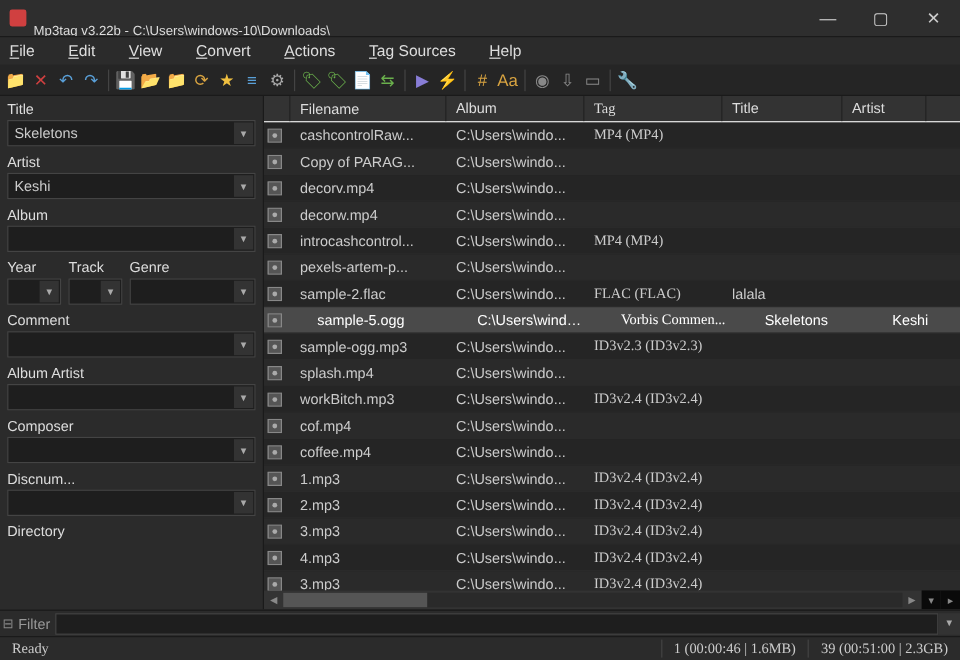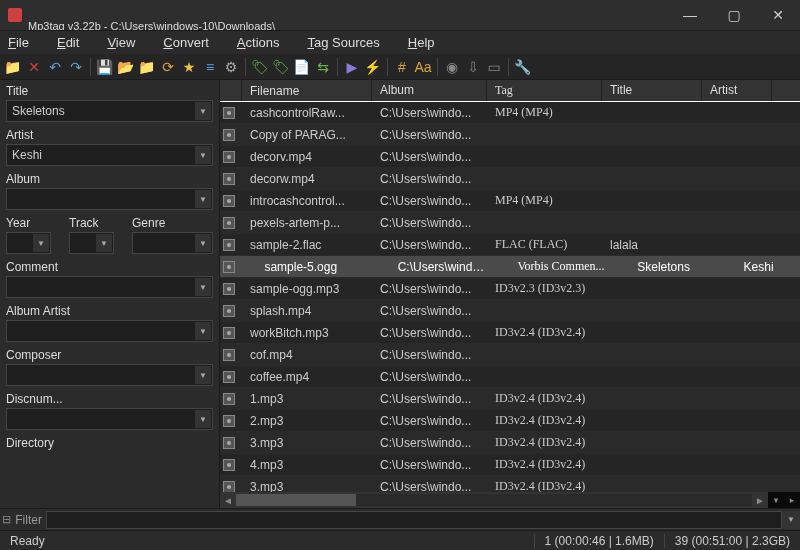--- a/index.html
+++ b/index.html
@@ -15,21 +15,21 @@
 .toolbar { height: 26px; background: #252525; display: flex; align-items: center; padding: 0 4px; gap: 3px; border-bottom: 1px solid #1a1a1a; }
 .tb-icon { width: 18px; height: 18px; display: flex; align-items: center; justify-content: center; font-size: 14px; }
 .tb-sep { width: 1px; height: 18px; background: #444; margin: 0 2px; }
 .content { flex: 1; display: flex; overflow: hidden; }
 .left-panel { width: 220px; background: #2b2b2b; overflow: hidden; padding: 4px 6px; border-right: 1px solid #1a1a1a; }
 .field-group { margin-bottom: 6px; }
 .field-label { font-size: 12px; color: #ddd; margin-bottom: 2px; }
 .field-input { width: 100%; height: 22px; background: #1e1e1e; border: 1px solid #444; color: #ccc; padding: 0 18px 0 5px; font-size: 12px; position: relative; display: flex; align-items: center; }
 .field-wrap { position: relative; }
 .field-arrow { position: absolute; right: 2px; top: 2px; width: 16px; height: 18px; background: #333; display: flex; align-items: center; justify-content: center; font-size: 8px; color: #aaa; }
-.field-row { display: flex; gap: 18px; justify-content: flex-end; }
+.field-row { display: flex; gap: 6px; justify-content: flex-end; }
 .field-row .field-group { flex: 1; }
 .field-row .small { flex: 0 0 45px; }
 .table-panel { flex: 1; display: flex; flex-direction: column; overflow: hidden; background: #232323; }
 .table-header { height: 22px; background: #333; display: flex; border-bottom: 1px solid #ffffff; }
 .th { padding: 3px 8px; border-right: 1px solid #222; font-size: 12px; color: #ddd; overflow: hidden; white-space: nowrap; }
 .table-body { flex: 1; overflow: hidden; }
 .row { height: 22px; display: flex; align-items: center; border-bottom: 1px solid #2a2a2a; }
 .row.odd { background: #252525; }
 .row.even { background: #2a2a2a; }
 .row.sel { background: #4a4a4a; color: #fff; gap: 15px; }
@@ -44,21 +44,21 @@
 .hscroll { height: 16px; background: #333; display: flex; align-items: center; }
 .hscroll .arrow { width: 16px; text-align: center; color: #888; font-size: 10px; }
 .hscroll .track { flex: 1; height: 12px; background: #2a2a2a; position: relative; }
 .hscroll .thumb { position: absolute; left: 0; width: 120px; height: 12px; background: #555; }
 .hscroll .dark-btn { width: 16px; height: 16px; background: #0a0a0a; text-align: center; font-size: 9px; color: #888; line-height: 16px; }
 .filter-row { height: 22px; display: flex; align-items: center; border-top: 1px solid #1a1a1a; padding-left: 2px; }
 .filter-label { color: #999; font-size: 12px; margin: 0 4px; }
 .filter-input { flex: 1; height: 18px; background: #1e1e1e; border: 1px solid #444; }
 .filter-arrow { width: 18px; height: 18px; background: #333; display: flex; align-items: center; justify-content: center; font-size: 8px; color: #aaa; }
 .statusbar { height: 20px; background: #2b2b2b; border-top: 1px solid #1a1a1a; display: flex; align-items: center; font-size: 12px; }
-.status-cell { padding: 0 10px; border-right: 1px solid #444; }
+.status-cell { padding: 0 10px; border-right: 1px solid #444; font-family: Liberation Serif, serif; }
 .status-cell.first { flex: 1; border-right: 1px solid #444; }
 </style>
 </head>
 <body>
 
 <div class="titlebar">
   <div class="app-icon"></div>
   <div class="title">Mp3tag v3.22b  -  C:\Users\windows-10\Downloads\</div>
   <div class="win-controls">
     <div class="win-btn">—</div>

